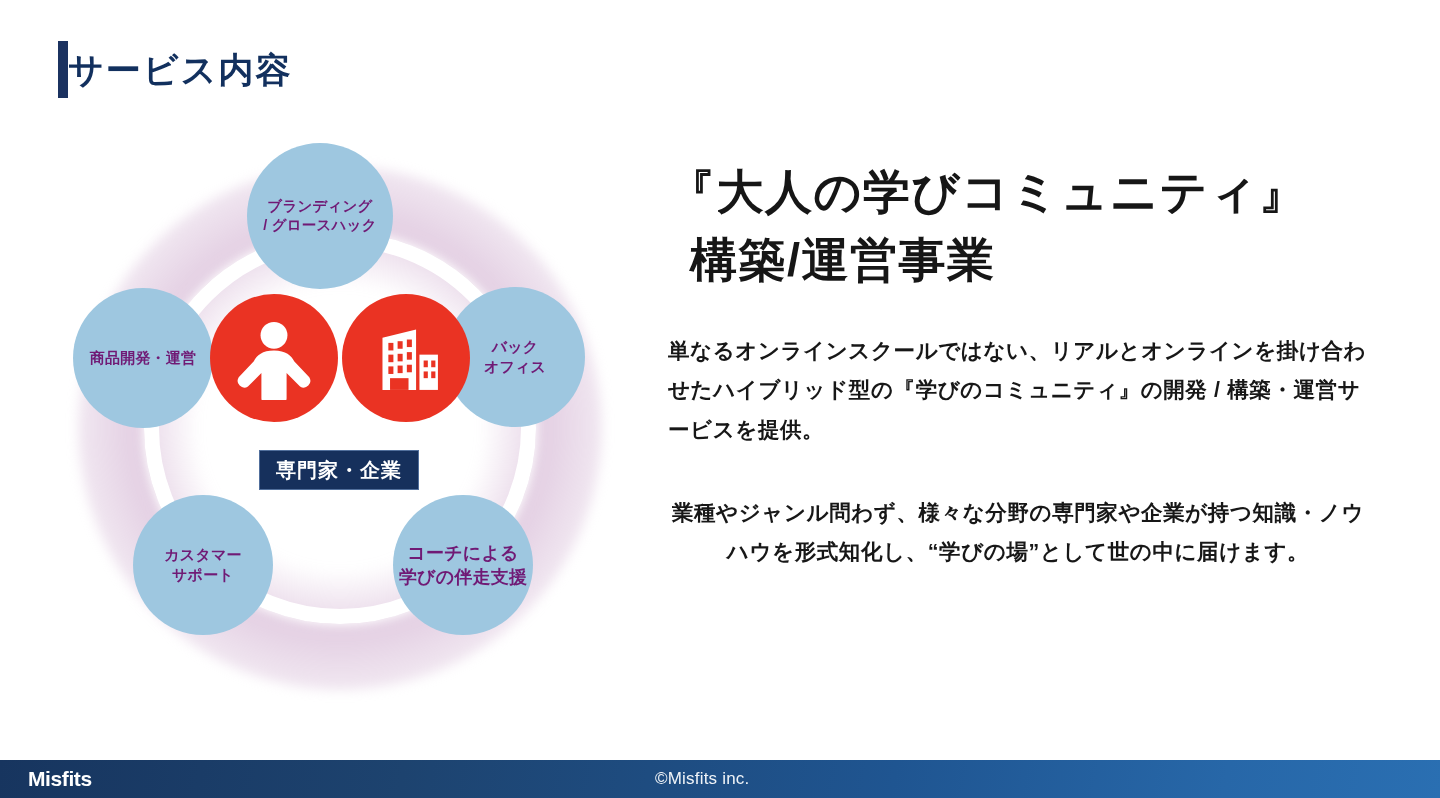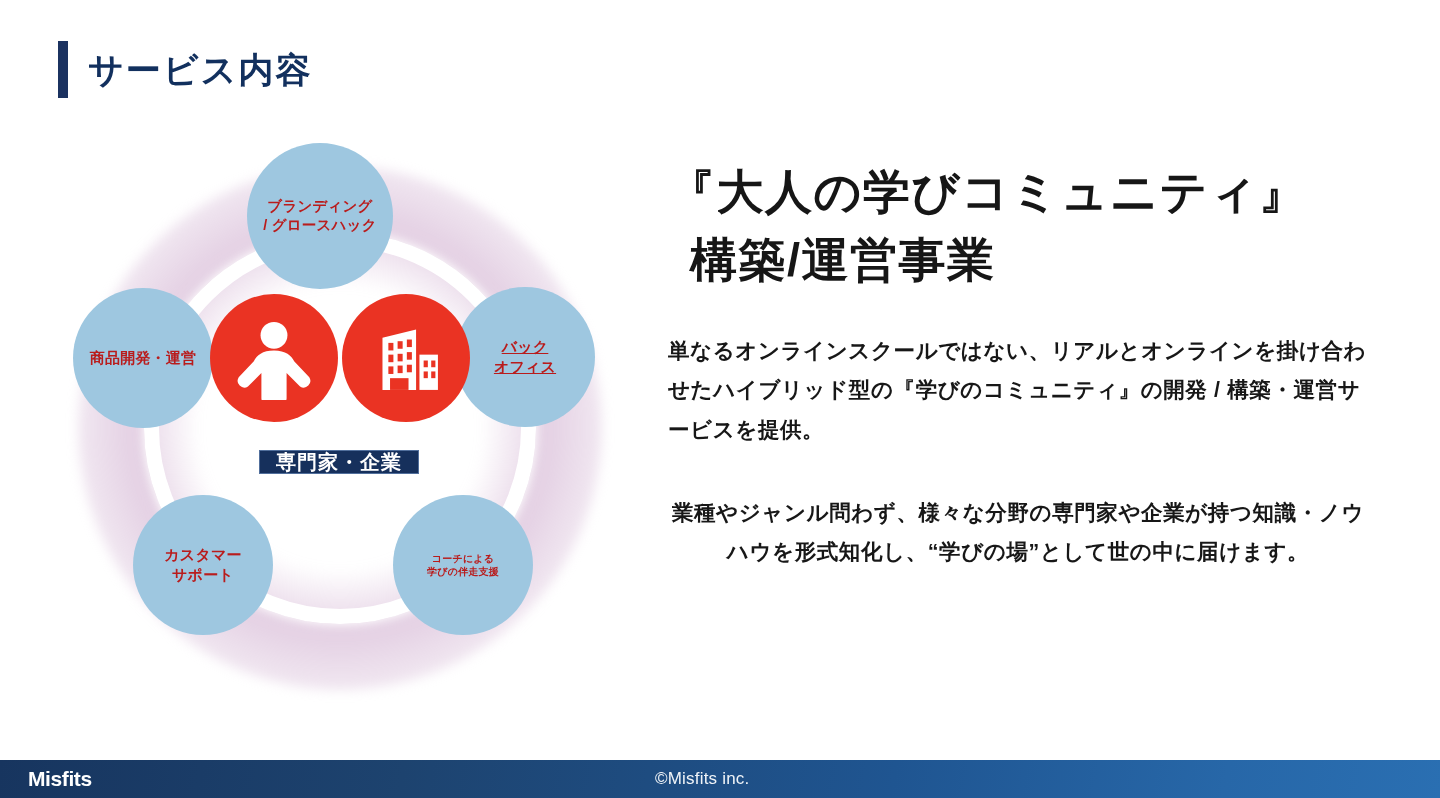--- a/index.html
+++ b/index.html
@@ -19,21 +19,20 @@
     background: #ffffff;
   }
 
   
   .title-row {
     position: absolute;
     left: 58px;
     top: 41px;
     display: flex;
     align-items: center;
-    gap: 20px;
   }
   .title-accent {
     width: 10px;
     height: 57px;
     background: #1b3260;
     flex: none;
   }
   .title-text {
     font-size: 35px;
     font-weight: 700;
@@ -82,32 +81,32 @@
   }
 
   .node {
     position: absolute;
     border-radius: 50%;
     background: #9ec7e0;
     display: flex;
     align-items: center;
     justify-content: center;
     text-align: center;
-    color: #b91c1c;
+    color: #701a75;
     font-weight: 700;
     line-height: 1.34;
     letter-spacing: 0.2px;
   }
   .node span { display: block; }
 
   .node-top     { left: 207px; top: 15px;   width: 146px; height: 146px; font-size: 14.5px; }
-  .node-right   { left: 415px; top: 159px;  width: 140px; height: 140px; font-size: 15px; text-decoration: underline; }
+  .node-right   { left: 405px; top: 159px;  width: 140px; height: 140px; font-size: 15px; }
   .node-left    { left: 33px;  top: 160px;  width: 140px; height: 140px; font-size: 15px; }
   .node-bl      { left: 93px;  top: 367px;  width: 140px; height: 140px; font-size: 15px; }
-  .node-br      { left: 353px; top: 367px;  width: 140px; height: 140px; font-size: 10px; }
+  .node-br      { left: 353px; top: 367px;  width: 140px; height: 140px; font-size: 18px; }
 
   
   .center-icons {
     position: absolute;
     left: 170px;
     top: 166px;
     width: 260px;
     height: 130px;
     display: flex;
     gap: 4px;
@@ -121,21 +120,21 @@
     display: flex;
     align-items: center;
     justify-content: center;
   }
 
   .center-label {
     position: absolute;
     left: 219px;
     top: 322px;
     width: 160px;
-    height: 24px;
+    height: 40px;
     background: #16305c;
     border: 1.5px solid #516f9c;
     display: flex;
     align-items: center;
     justify-content: center;
     color: #ffffff;
     font-size: 20px;
     font-weight: 700;
     letter-spacing: 1px;
     text-align: center;

